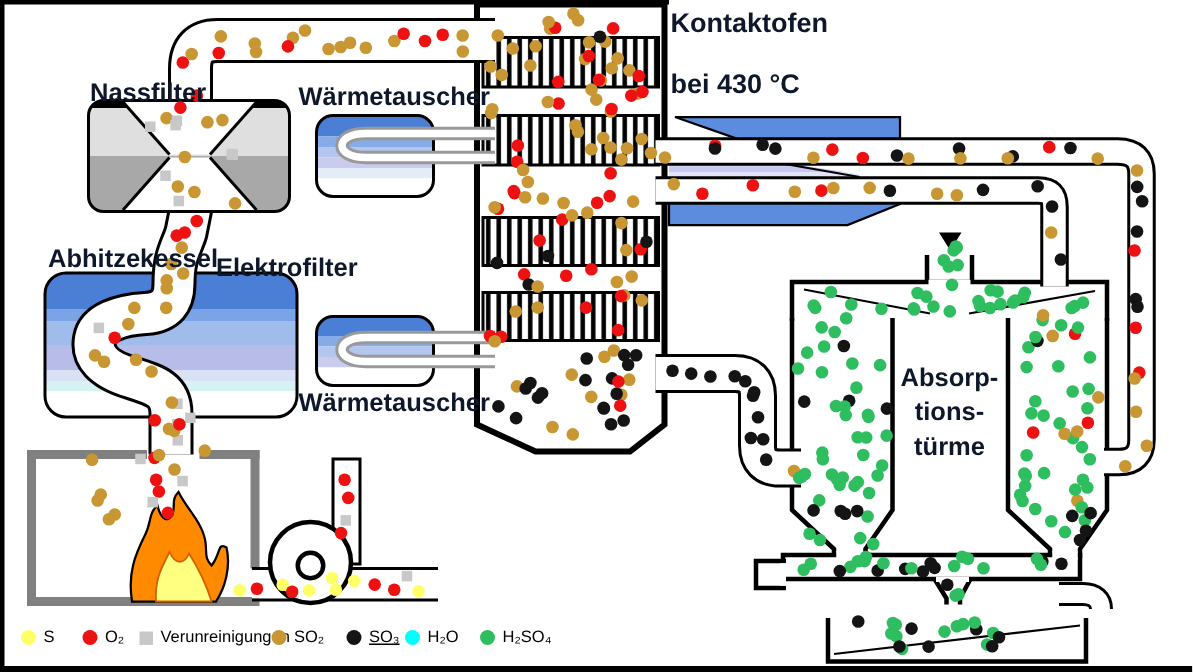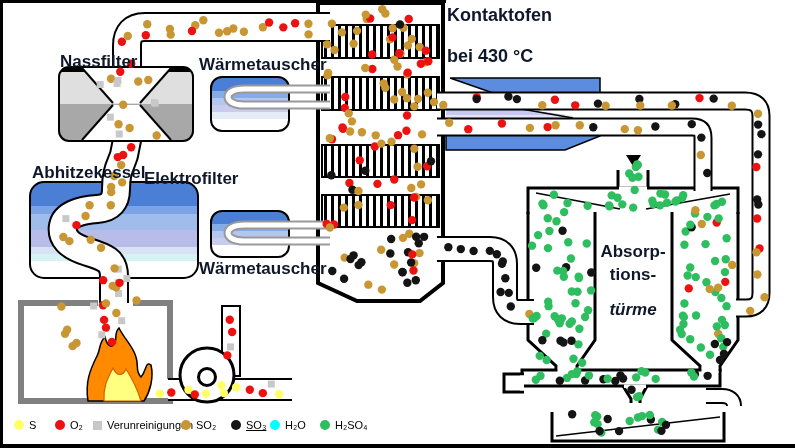--- a/index.html
+++ b/index.html
@@ -639,21 +639,21 @@
 
 <div class="lbl" style="left:36px;top:52px;margin-left:24px;">Nassfilter</div>
 <div class="lbl" style="left:199px;top:55px;">Wärmetauscher</div>
 <div class="lbl" style="left:144px;top:141px;margin-top:28px;">Elektrofilter</div>
 <div class="lbl" style="left:4px;top:163px;padding-left:28px;">Abhitzekessel</div>
 <div class="lbl" style="left:199px;top:259px;">Wärmetauscher</div>
 <div class="lbl lbl-big" style="left:447px;top:5px;">Kontaktofen</div>
 <div class="lbl lbl-big" style="left:447px;top:46px;text-align:center;">bei 430 °C</div>
 <div class="lbl lbl-center" style="left:633px;top:242px;">Absorp-</div>
 <div class="lbl lbl-center" style="left:633px;top:265px;">tions-</div>
-<div class="lbl lbl-center" style="left:633px;top:300px;font-style:italic;">türme</div>
+<div class="lbl lbl-center" style="left:633px;top:288px;">türme</div>
 
 <div>
   <div class="legend-item" style="left:14px;">
     <span class="sw circle" style="background: rgb(255, 255, 102);"></span>
     <span class="lt">S</span>
   </div>
   <div class="legend-item" style="left:55px;justify-content:center;">
     <span class="sw circle" style="background: rgb(238, 17, 17);"></span>
     <span class="lt">O₂</span>
   </div>

